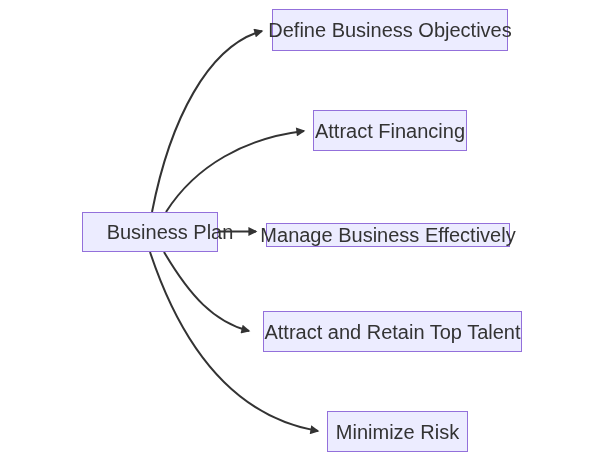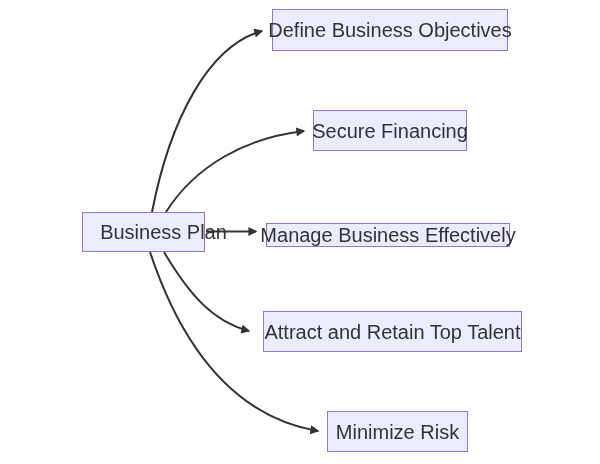--- a/index.html
+++ b/index.html
@@ -59,30 +59,30 @@
         <path class="arrowhead" d="M0,0 L10,5 L0,10 Z"></path>
       </marker>
     </defs>
     <path class="edge" marker-end="url(#arrow)" d="M152,212 C170,120 208,46 262,31"></path>
     <path class="edge" marker-end="url(#arrow)" d="M166,212 C196,165 246,138 304,131"></path>
     <path class="edge" marker-end="url(#arrow)" d="M206,231.5 L256,231.5"></path>
     <path class="edge" marker-end="url(#arrow)" d="M164,252 C190,296 214,322 249,331"></path>
     <path class="edge" marker-end="url(#arrow)" d="M150,252 C180,342 230,416 318,431"></path>
   </svg>
 
-  <div class="node" style="left:82px; top:212px; width:123px; height:40px;padding-left:40px;">
+  <div class="node" style="left:82px; top:212px; width:136px; height:40px;padding-left:40px;">
     <span>Business Plan</span>
   </div>
 
   <div class="node" style="left:272px; top:9px; width:236px; height:42px;">
     <span>Define Business Objectives</span>
   </div>
 
   <div class="node" style="left:313px; top:110px; width:154px; height:41px;">
-    <span>Secure Financing</span>
+    <span>Attract Financing</span>
   </div>
 
   <div class="node" style="left:266px; top:223px; width:244px; height:24px;">
     <span>Manage Business Effectively</span>
   </div>
 
   <div class="node" style="left:263px; top:311px; width:259px; height:41px;">
     <span>Attract and Retain Top Talent</span>
   </div>
 

